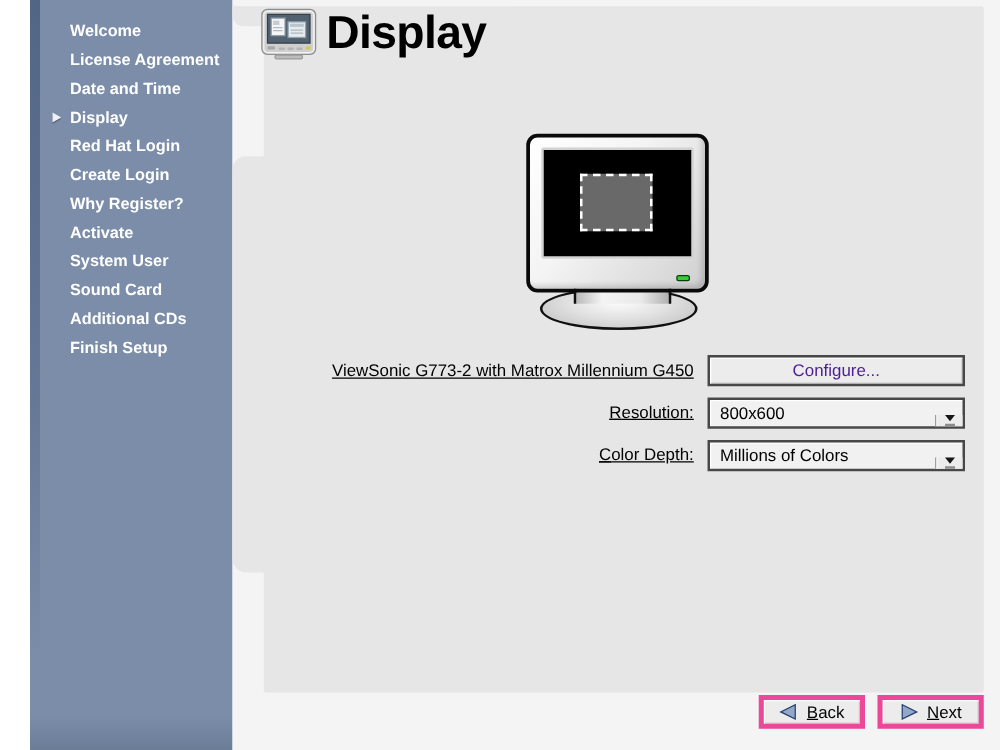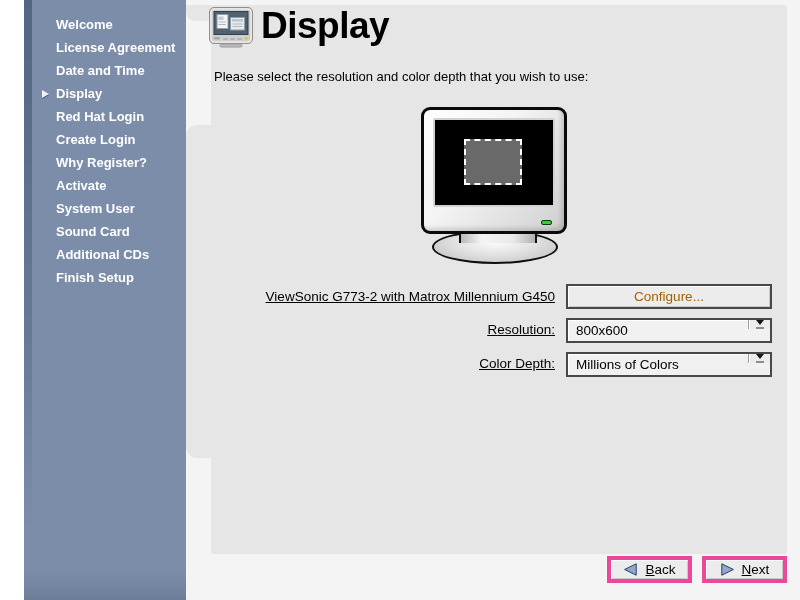--- a/index.html
+++ b/index.html
@@ -90,28 +90,28 @@
   
   .field-label {
     position:absolute; left:0; width:369px; text-align:right;
     font-size:13.5px; line-height:16px;text-decoration:underline;
   }
   .mn { text-decoration:underline; }
   .push-button {
     position:absolute; left:380px; width:206px; height:25px;
     background:#ececec; border:2px solid #484848;
     box-shadow:inset 1px 1px 0 #fff, inset -1px -1px 0 #c9c9c9;
-    font-family:"Liberation Sans", sans-serif; font-size:13.5px; color:#a16207;
+    font-family:"Liberation Sans", sans-serif; font-size:13.5px; color:#4c1d95;
     text-align:center; line-height:20px; padding:0; cursor:default;
   }
   .combo {
     position:absolute; left:380px; width:206px; height:25px;
     background:#f1f1f1; border:2px solid #484848;
     box-shadow:inset 1px 1px 0 #fff;
-    display:flex; align-items:flex-start;
+    display:flex; align-items:flex-end;
   }
   .combo-value { flex:1; font-size:13.5px; line-height:21px; padding-left:8px; white-space:nowrap; overflow:hidden; }
   .combo-btn {
     width:22px; display:flex; flex-direction:column; align-items:center; justify-content:center; gap:2px;
     background:#ececec; border-left:1px solid #9e9e9e;
     box-shadow:inset 1px 0 0 #fff;
   }
   .combo-tri { width:0; height:0; border-top:5px solid #161616; border-left:4px solid transparent; border-right:4px solid transparent; }
   .combo-under { width:8px; height:2px; background:#8d8d8d; }
   
@@ -170,21 +170,20 @@
       <line x1="24.5" y1="20.5" x2="34.5" y2="20.5" stroke="#aeb9c1" stroke-width="1"></line>
       <rect x="6" y="31" width="6" height="2.5" rx="1" fill="#a8a8a8"></rect>
       <rect x="15" y="32" width="5" height="2" rx="1" fill="#b4b4b4"></rect>
       <rect x="22" y="32" width="5" height="2" rx="1" fill="#b4b4b4"></rect>
       <rect x="29" y="32" width="5" height="2" rx="1" fill="#b4b4b4"></rect>
       <rect x="36.5" y="31" width="4" height="2.5" rx="1" fill="#d8c858"></rect>
       <rect x="12" y="38" width="22" height="3" rx="1.5" fill="#bdbdbd" stroke="#9a9a9a"></rect>
     </svg>
     <h1 class="page-title">Display</h1>
 
-    <div class="instruction">Please select the resolution and color depth that you wish to use:</div>
 
     <div class="monitor-wrap">
       <div class="crt-base"></div>
       <div class="crt-neck"></div>
       <div class="crt-body">
         <div class="crt-screen">
           <div class="crt-selection"></div>
         </div>
         <div class="crt-led"></div>
       </div>

